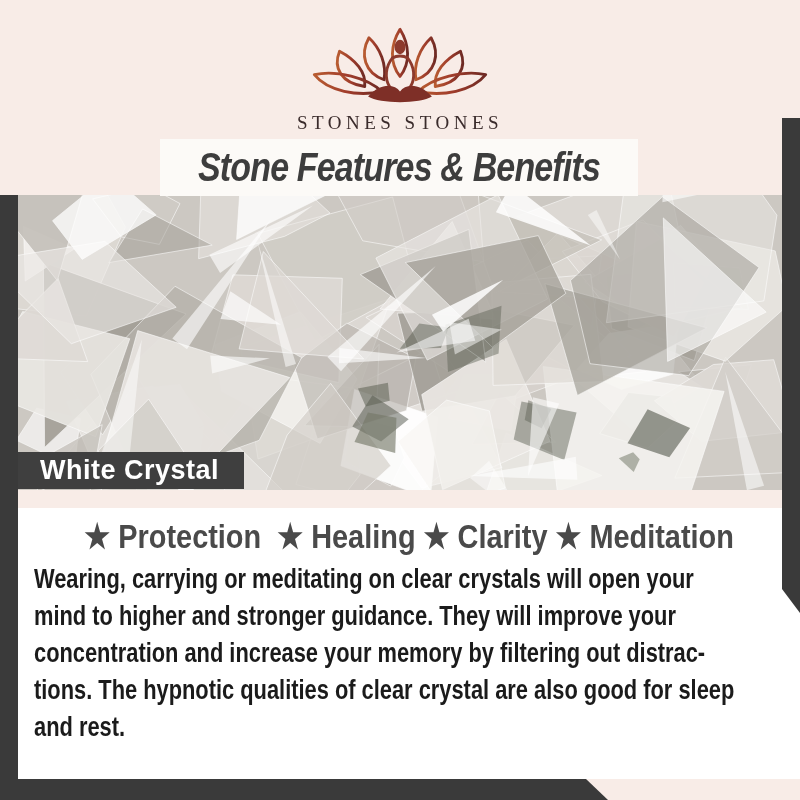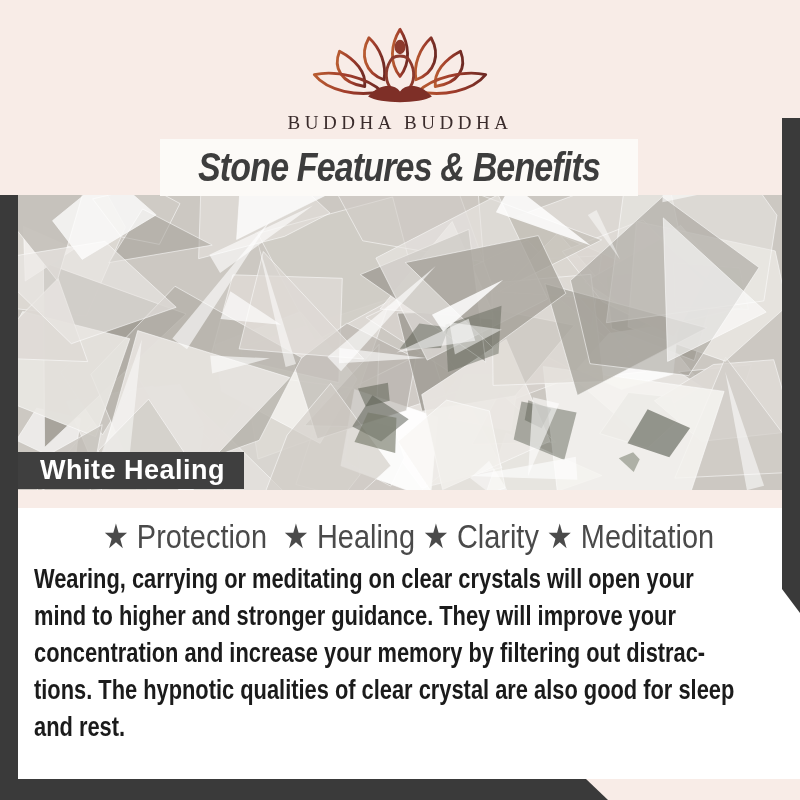--- a/index.html
+++ b/index.html
@@ -29,21 +29,21 @@
   
   .photo{position:absolute;left:18px;top:195px;width:764px;height:295px;margin:0;z-index:4;overflow:hidden;}
   .photo svg{display:block;width:764px;height:295px;}
   .photo-label{position:absolute;left:0;top:257px;width:204px;height:37px;
     background:var(--label-bg,#3f3f3f);color:var(--label-text,#fff);
     font-size:27px;font-weight:bold;line-height:37px;padding-left:22px;letter-spacing:.5px;}
 
   
   .panel{position:absolute;left:18px;top:508px;width:782px;height:271px;background:var(--panel,#ffffff);z-index:5;}
   .benefits-line{position:absolute;left:0;top:8px;width:782px;text-align:center;
-    font-size:34px;font-weight:normal;color:var(--benefits-text,#4a4a4a);}
+    font-size:34px;font-weight:bold;color:var(--benefits-text,#4a4a4a);}
   .benefits-line span{display:inline-block;white-space:pre;transform:scaleX(.85);transform-origin:center center;}
   .description{position:absolute;left:16px;top:52px;}
   .desc-line{white-space:nowrap;font-size:28px;font-weight:bold;color:var(--description-text,#1b1b1b);
     line-height:37px;letter-spacing:0;transform:scaleX(.78);transform-origin:left center;}
 </style>
 </head>
 <body>
 
 <div class="canvas">
 
@@ -70,21 +70,21 @@
         <path d="M212,58 C186,52 148,62 132,78 C160,84 196,78 212,58 Z"></path>
       </g>
       <g stroke="#8d3a2d" fill="none" stroke-width="3.4" stroke-linecap="round">
         <ellipse cx="110" cy="25" rx="6.5" ry="8.5" fill="#8d3a2d" stroke="none"></ellipse>
         <path d="M101,38 C106,35 114,35 119,38"></path>
         <path d="M101,38 C93,48 91,62 98,73"></path>
         <path d="M119,38 C127,48 129,62 122,73"></path>
         <path d="M72,84 C86,68 103,68 110,78 C117,68 134,68 148,84 C134,93 86,93 72,84 Z" fill="#7e2f27" stroke="none"></path>
       </g>
     </svg>
-    <div class="brand-name">BUDDHA BUDDHA</div>
+    <div class="brand-name">STONES STONES</div>
   </div>
 
   <div class="title-band">
     <h1>Stone Features &amp; Benefits</h1>
   </div>
 
   <figure class="photo">
     <svg viewBox="0 0 764 295" preserveAspectRatio="none">
       <rect width="764" height="295" fill="#ccc8c2"></rect>
 
@@ -181,21 +181,21 @@
         <polygon points="452.0,282.9 471.1,265.7 509.9,328.2" fill="#ffffff" fill-opacity="0.47726776618510486"></polygon>
         <polygon points="110.4,272.2 80.8,265.4 123.9,144.3" fill="#ffffff" fill-opacity="0.4824210605584085"></polygon>
         <polygon points="477.9,17.2 493.4,-11.2 572.7,50.5" fill="#ffffff" fill-opacity="0.8402893904596567"></polygon>
         <polygon points="569.8,20.1 578.5,14.9 602.1,64.5" fill="#ffffff" fill-opacity="0.4798743517138064"></polygon>
         <polygon points="320.9,168.3 321.4,153.0 408.9,163.1" fill="#ffffff" fill-opacity="0.610243762191385"></polygon>
         <polygon points="202.5,124.0 212.4,96.2 263.1,129.8" fill="#ffffff" fill-opacity="0.6589190895669162"></polygon>
         <polygon points="557.8,261.8 559.4,284.8 451.8,281.1" fill="#ffffff" fill-opacity="0.6010293733328581"></polygon>
         <polygon points="514.9,202.2 541.2,208.5 509.9,281.6" fill="#ffffff" fill-opacity="0.5792396764270962"></polygon>
         <polygon points="425.2,136.8 413.9,119.8 485.3,84.8" fill="#ffffff" fill-opacity="0.8353628830052913"></polygon>
       </svg>
-    <figcaption class="photo-label">White Healing</figcaption>
+    <figcaption class="photo-label">White Crystal</figcaption>
   </figure>
 
   <section class="panel">
     <div class="benefits-line">
       <span>★ Protection  ★ Healing ★ Clarity ★ Meditation</span>
     </div>
     <div class="description">
         <div class="desc-line">Wearing, carrying or meditating on clear crystals will open your</div>
         <div class="desc-line">mind to higher and stronger guidance. They will improve your</div>
         <div class="desc-line">concentration and increase your memory by filtering out distrac-</div>

